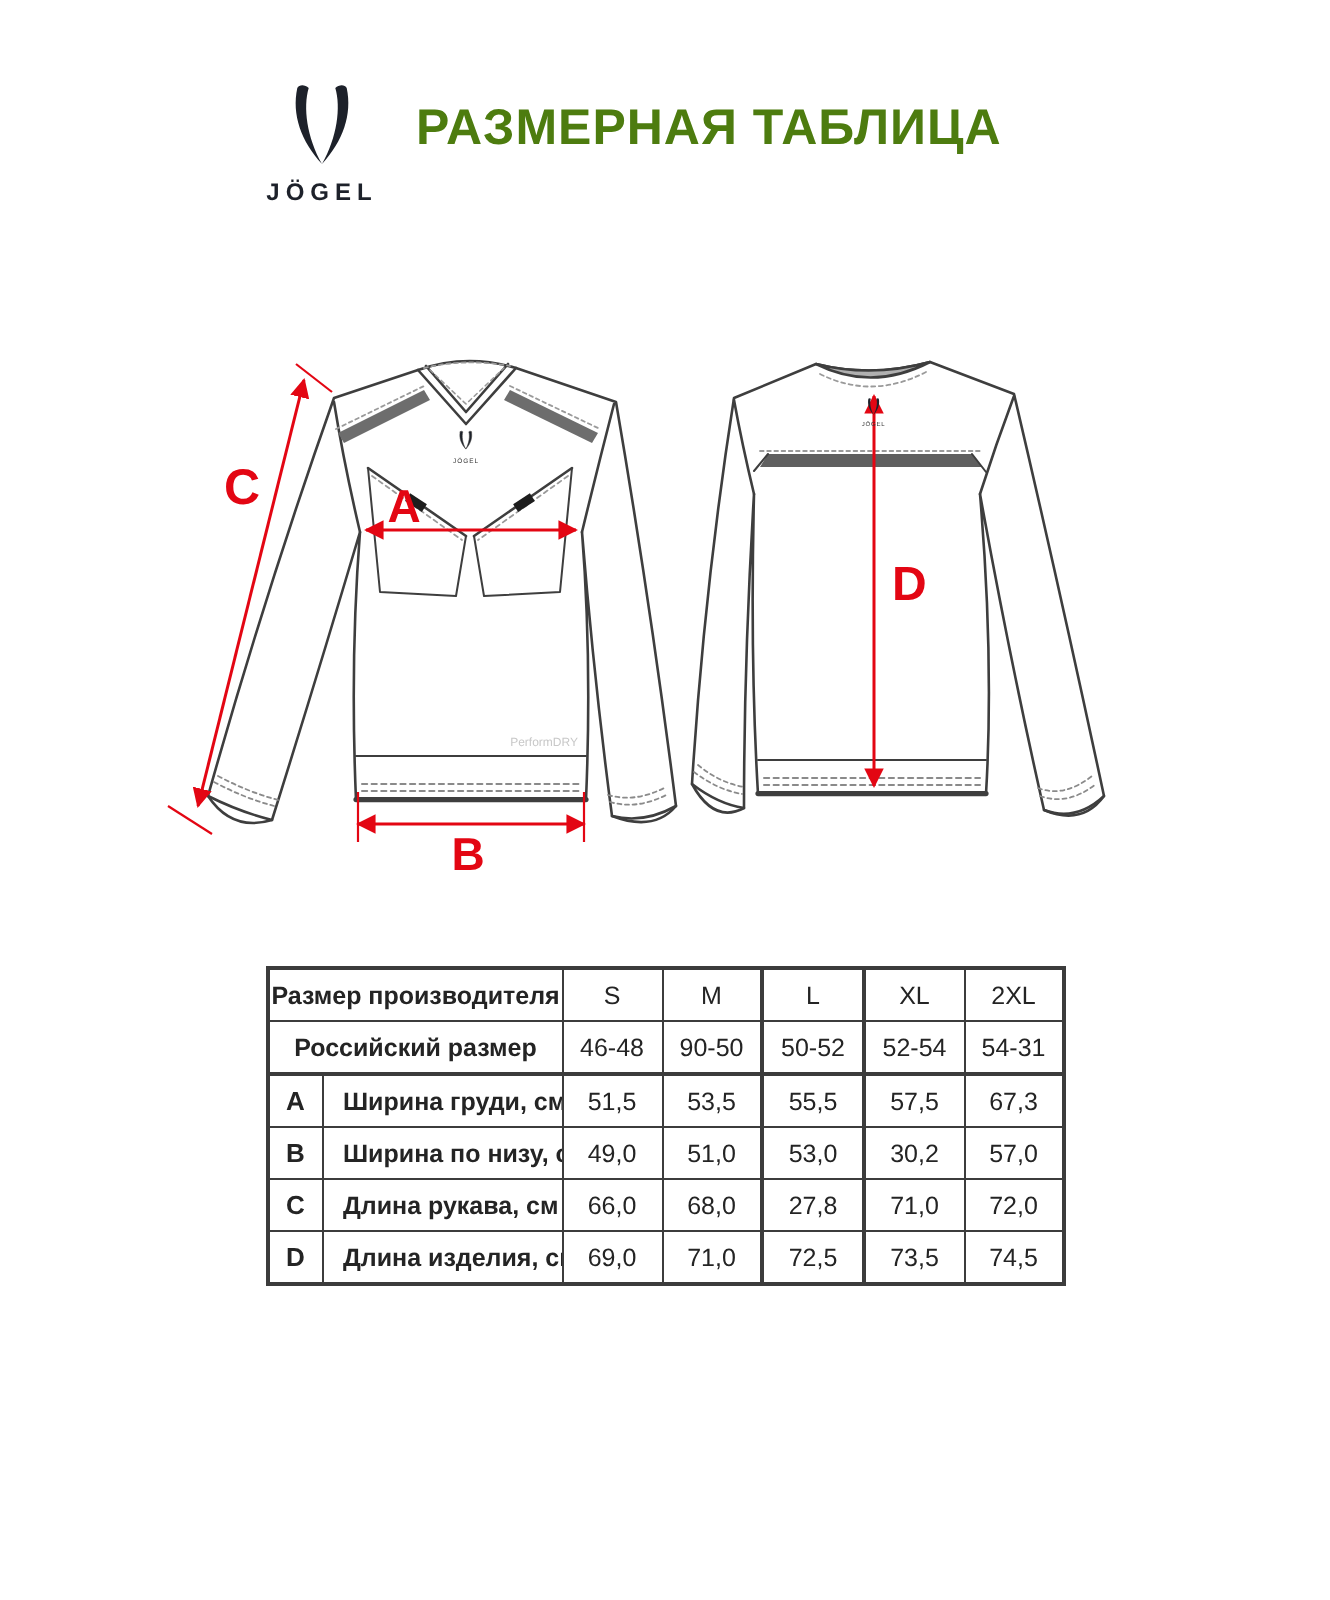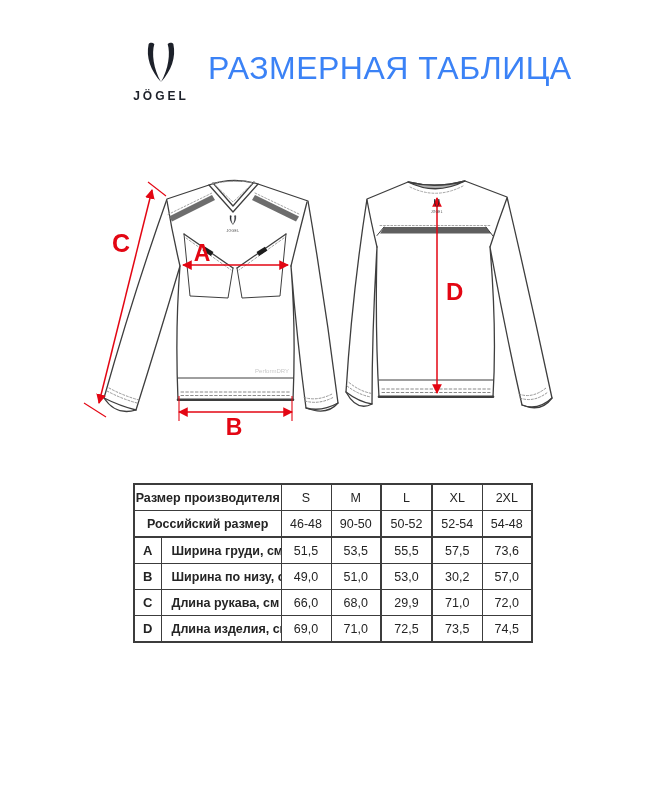--- a/index.html
+++ b/index.html
@@ -2,22 +2,22 @@
 <html style="--red: #e30613; --tb: #3c3c3c; --wm: #c8c8c8;"><head>
 <meta charset="utf-8">
 <style>
   html,body{margin:0;padding:0;background:#fff;}
   .canvas{position:relative;width:665px;height:800px;background:#fff;overflow:hidden;
           font-family:"Liberation Sans",sans-serif;color:#23262c;}
   
   .brand{position:absolute;left:128px;top:42px;width:66px;text-align:center;}
   .brand svg{display:block;margin:0 auto;}
   .brand-name{margin-top:3px;font-size:12px;font-weight:bold;letter-spacing:3px;color:#1d212a;}
-  .page-title{position:absolute;left:208px;top:50px;font-size:32px;font-weight:normal;
-              letter-spacing:.5px;color:#3b82f6;white-space:nowrap;}
+  .page-title{position:absolute;left:208px;top:50px;font-size:25px;font-weight:bold;
+              letter-spacing:.5px;color:#4d7c0f;white-space:nowrap;}
   
   .diagram{position:absolute;left:0;top:0;width:665px;height:480px;}
   svg text{font-family:"Liberation Sans",sans-serif;}
   .dim-letter{font-weight:bold;fill:var(--red);}
   
   .size-table-wrap{position:absolute;left:133px;top:483px;}
   table{border-collapse:collapse;table-layout:fixed;width:398px;
         border:2px solid var(--tb);color:#242424;}
   td{border:1px solid var(--tb);height:25px;text-align:center;font-size:12.5px;
      padding:0;overflow:hidden;white-space:nowrap;}
@@ -178,46 +178,46 @@
             <td class="hl">L</td>
             <td>XL</td>
             <td>2XL</td>
           </tr>
           <tr>
             <td class="lbl" colspan="2">Российский размер</td>
             <td>46-48</td>
             <td>90-50</td>
             <td class="hl">50-52</td>
             <td>52-54</td>
-            <td>54-48</td>
+            <td>54-31</td>
           </tr>
           <tr class="sep">
             <td class="key">A</td>
             <td class="lbl2">Ширина груди, см</td>
             <td>51,5</td>
             <td>53,5</td>
             <td class="hl">55,5</td>
             <td>57,5</td>
-            <td>73,6</td>
+            <td>67,3</td>
           </tr>
           <tr>
             <td class="key">B</td>
             <td class="lbl2">Ширина по низу, см</td>
             <td>49,0</td>
             <td>51,0</td>
             <td class="hl">53,0</td>
             <td>30,2</td>
             <td>57,0</td>
           </tr>
           <tr>
             <td class="key">C</td>
             <td class="lbl2">Длина рукава, см</td>
             <td>66,0</td>
             <td>68,0</td>
-            <td class="hl">29,9</td>
+            <td class="hl">27,8</td>
             <td>71,0</td>
             <td>72,0</td>
           </tr>
           <tr>
             <td class="key">D</td>
             <td class="lbl2">Длина изделия, см</td>
             <td>69,0</td>
             <td>71,0</td>
             <td class="hl">72,5</td>
             <td>73,5</td>

